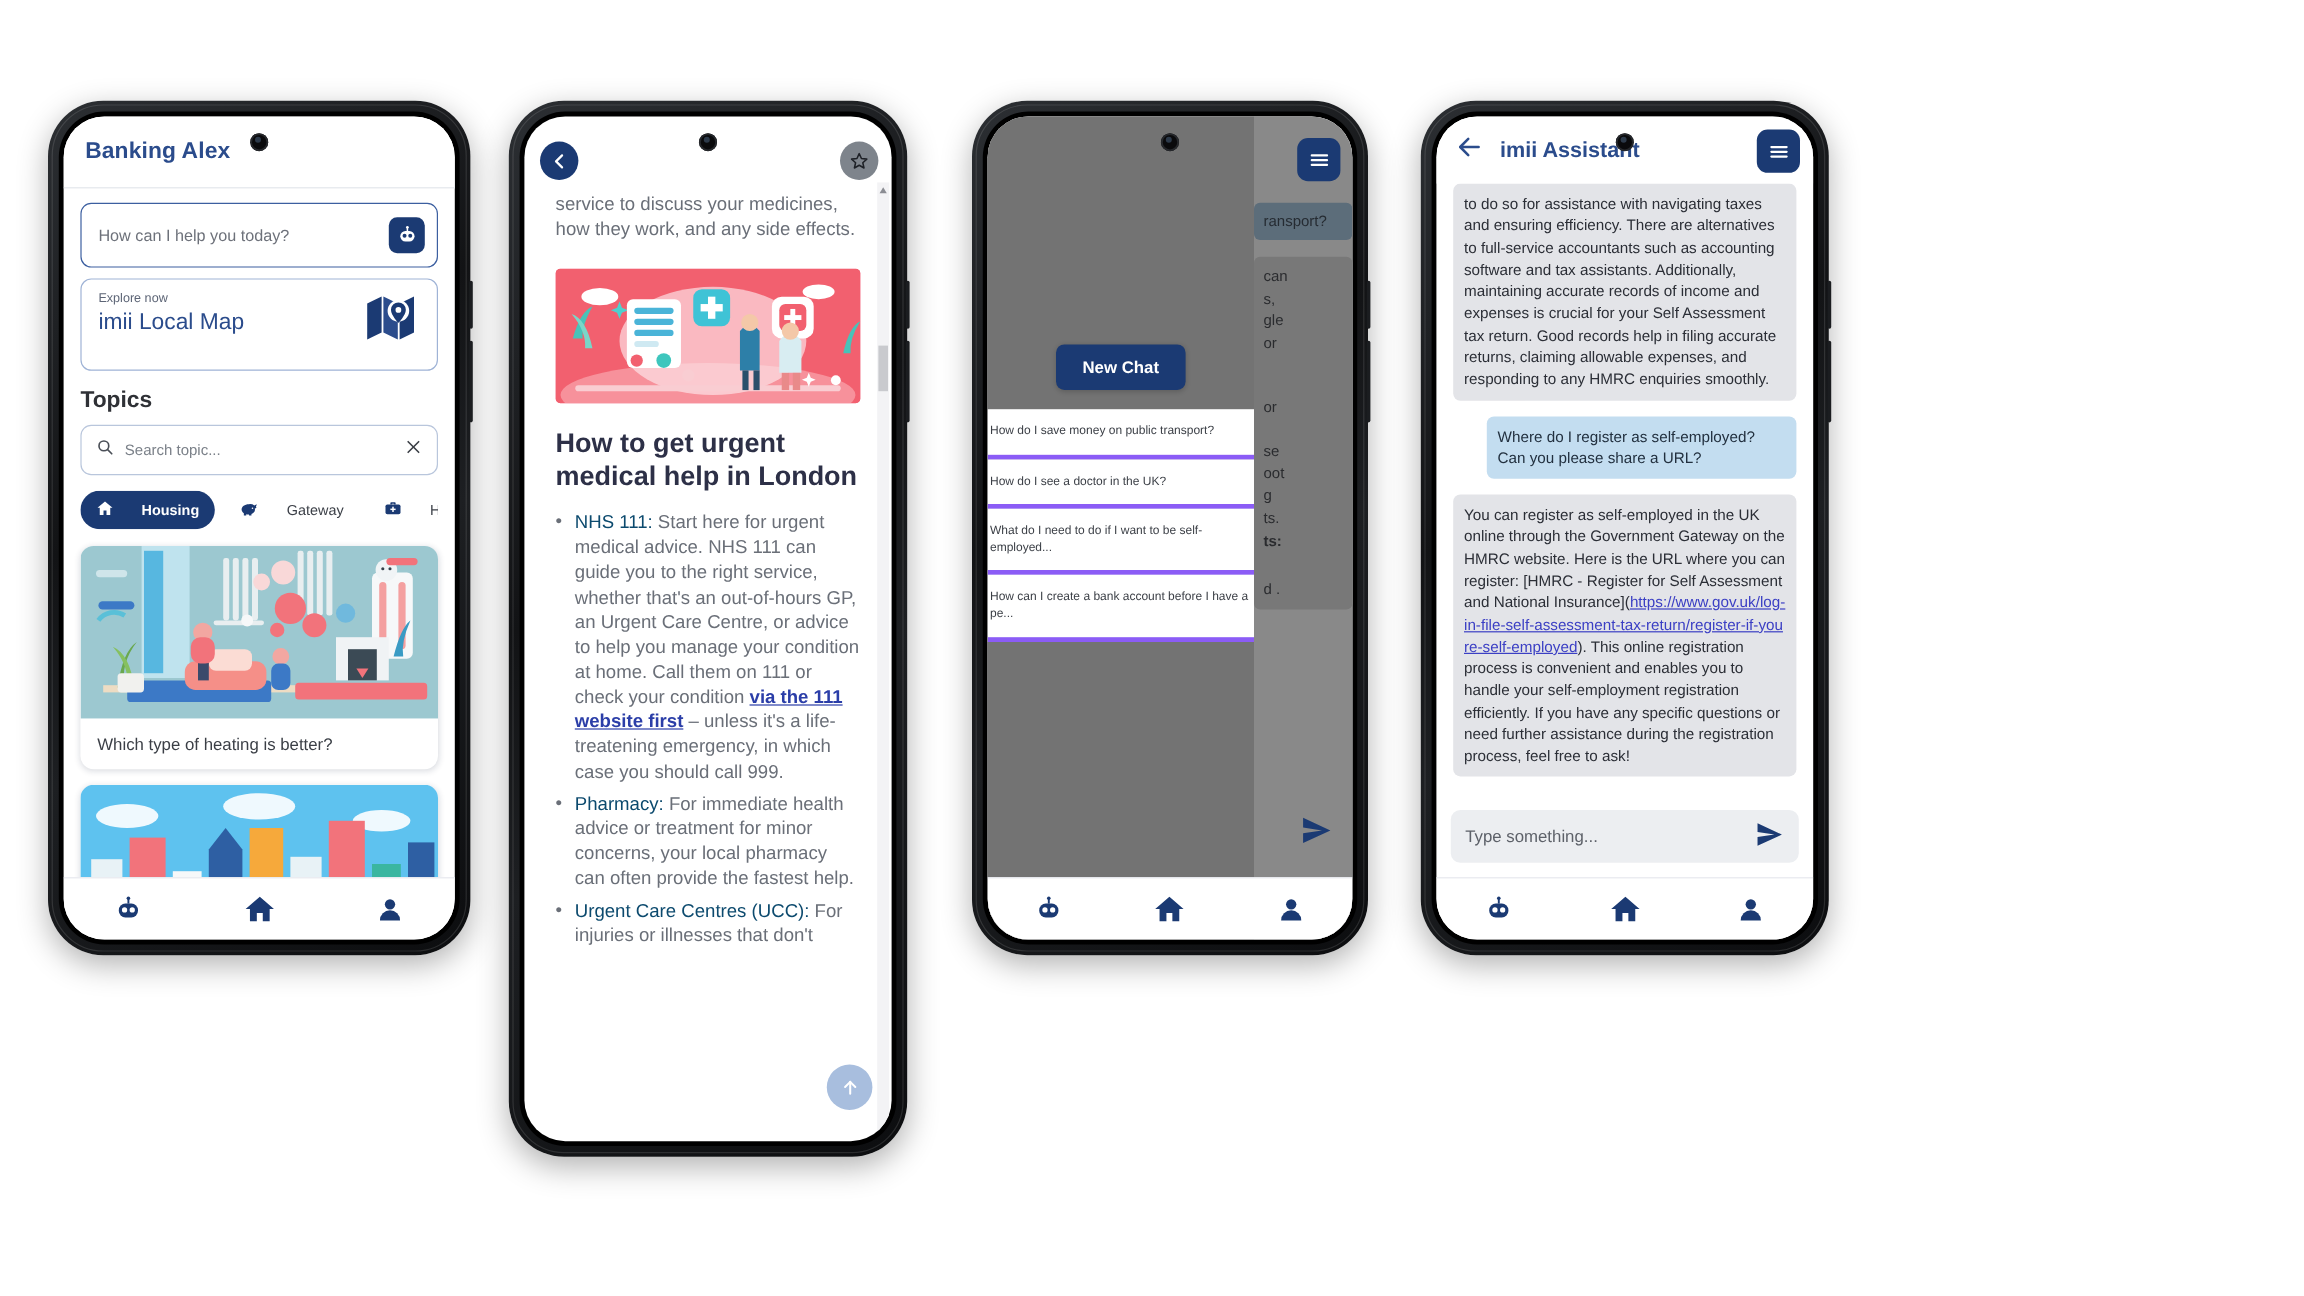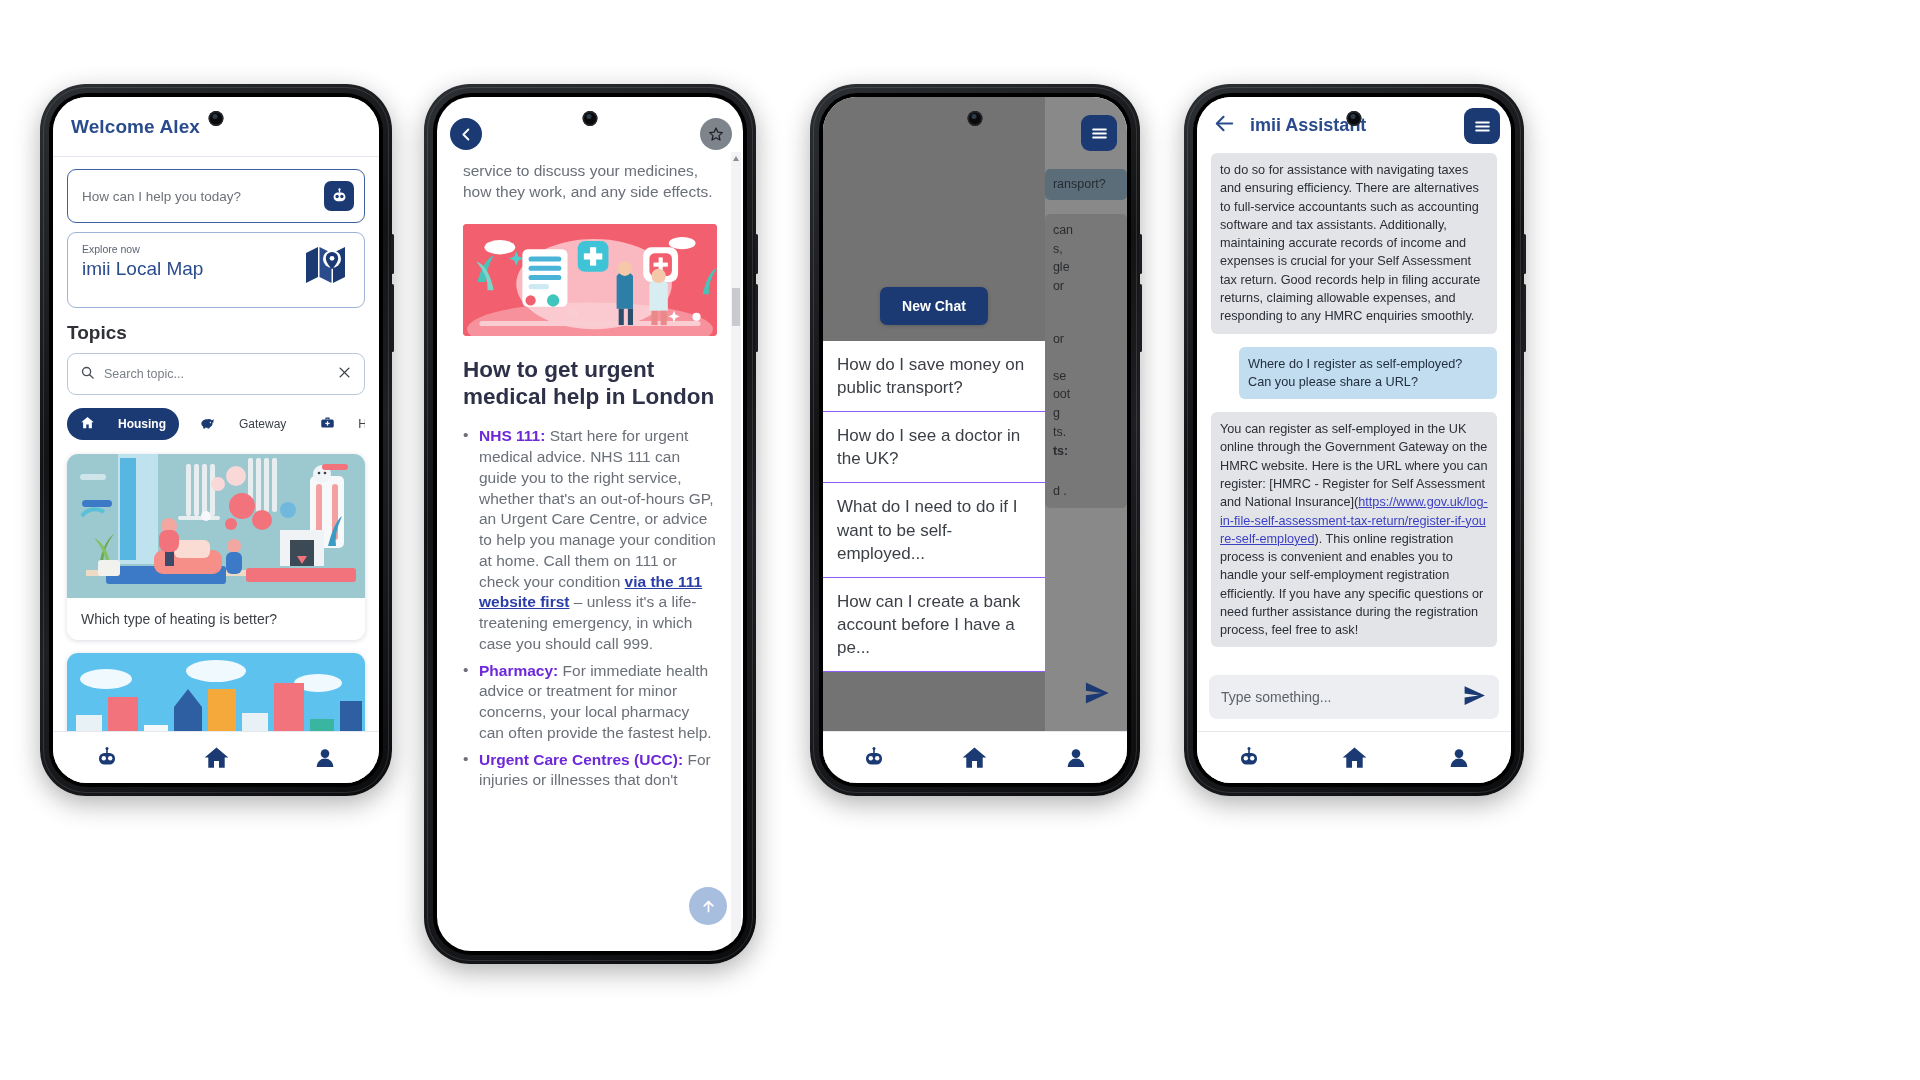--- a/index.html
+++ b/index.html
@@ -107,21 +107,21 @@
   .p2-star{ right:11px; top:21px; background:#7e848c; }
   .p2-content{ padding:64px 26px 0 26px; height:100%; overflow:hidden; }
   .p2-lead{ font-size:15.5px; line-height:1.33; color:#6a6f78; }
   .p2-hero{ height:112px; border-radius:4px; margin:22px 0 20px 0; position:relative; overflow:hidden;
             background:linear-gradient(180deg,#f4607a 0%,#f26d83 55%,#ef5f79 100%); }
   .p2-h1{ font-size:22.5px; line-height:1.2; font-weight:700; color:#2d3047; margin-bottom:16px; }
   .p2-list{ list-style:none; }
   .p2-list li{ position:relative; padding-left:16px; font-size:15.5px; line-height:1.34;
                color:#6a6f78; margin-bottom:6px; }
   .p2-list li::before{ content:"•"; position:absolute; left:0; top:-1px; color:#6a6f78; }
-  .p2-list b{ color:#6d28d9; font-weight:700; }
+  .p2-list b{ color:#0c4a6e; font-weight:400; }
   .p2-list a{ color:#2b3ea8; font-weight:700; text-decoration:underline; }
   .p2-scroll{ position:absolute; right:2px; top:55px; bottom:0; width:10px; background:#f3f3f5; z-index:45;}
   .p2-scroll i{ position:absolute; left:1px; width:8px; height:38px; background:#c9cace; top:136px; display:block;}
   .p2-scroll u{ position:absolute; left:2px; top:4px; width:0;height:0;border-left:3px solid transparent;
                 border-right:3px solid transparent; border-bottom:5px solid #8b8d93; }
   .fab-up{
     position:absolute; right:16px; bottom:26px; width:38px;height:38px;border-radius:50%;
     background:#a8bede; display:flex;align-items:center;justify-content:center; z-index:50;
   }
 
@@ -132,22 +132,22 @@
   .p3-drawer{
     position:absolute; left:0; top:0; bottom:0; width:73%;
     background:#737373; z-index:30; display:flex; flex-direction:column;
   }
   .newchat{
     margin:190px auto 16px auto; background:#1b3a73; color:#fff;
     border-radius:7px; padding:11px 22px; font-size:14px; font-weight:700;
     box-shadow:0 1px 4px rgba(0,0,0,.18);
   }
   .conv{
-    background:#fff; border-bottom:1px solid #8b5cf6; padding:12px 14px;
-    font-size:17px; line-height:1.36; color:#3b3f46;
+    background:#fff; border-bottom:4px solid #8b5cf6; padding:12px 2px;
+    font-size:10px; line-height:1.36; color:#3b3f46;
   }
   .p3-right-msgs{ position:absolute; right:0; top:0; width:27%; height:100%; padding-top:60px; overflow:hidden;}
   .p3-bubble-u{ background:#9cc0dd; color:#22303f; font-size:12.5px; padding:7px 8px; border-radius:5px;
                 margin:12px 0 0 0; line-height:1.35; }
   .p3-bubble-a{ background:#d9d9d9; color:#2d3037; font-size:12.5px; padding:7px 8px; border-radius:5px;
                 margin:14px 0 0 0; line-height:1.5; }
   .p3-hamb{
     position:absolute; right:10px; top:18px; width:36px;height:36px;border-radius:9px;
     background:#1b3a73; display:flex;align-items:center;justify-content:center; z-index:45;
   }
@@ -181,21 +181,21 @@
 <div class="stage">
 
   <div class="phone" id="p1">
     <div class="btn-side" style="top:150px;height:40px;"></div>
     <div class="btn-side" style="top:200px;height:68px;"></div>
     <div class="bezel">
       <div class="screen">
         <div class="camera"></div>
 
         <div class="p1-header">
-          <div class="p1-title">Welcome Alex</div>
+          <div class="p1-title">Banking Alex</div>
         </div>
 
         <div class="p1-body">
 
           <div class="ask-box">
             <span>How can I help you today?</span>
             <span class="bot-badge">
               <svg width="19" height="19" viewBox="0 0 24 24" fill="#fff">
                 <rect x="4.5" y="7" width="15" height="11" rx="5.5"></rect>
                 <rect x="11.2" y="3" width="1.6" height="4"></rect>

